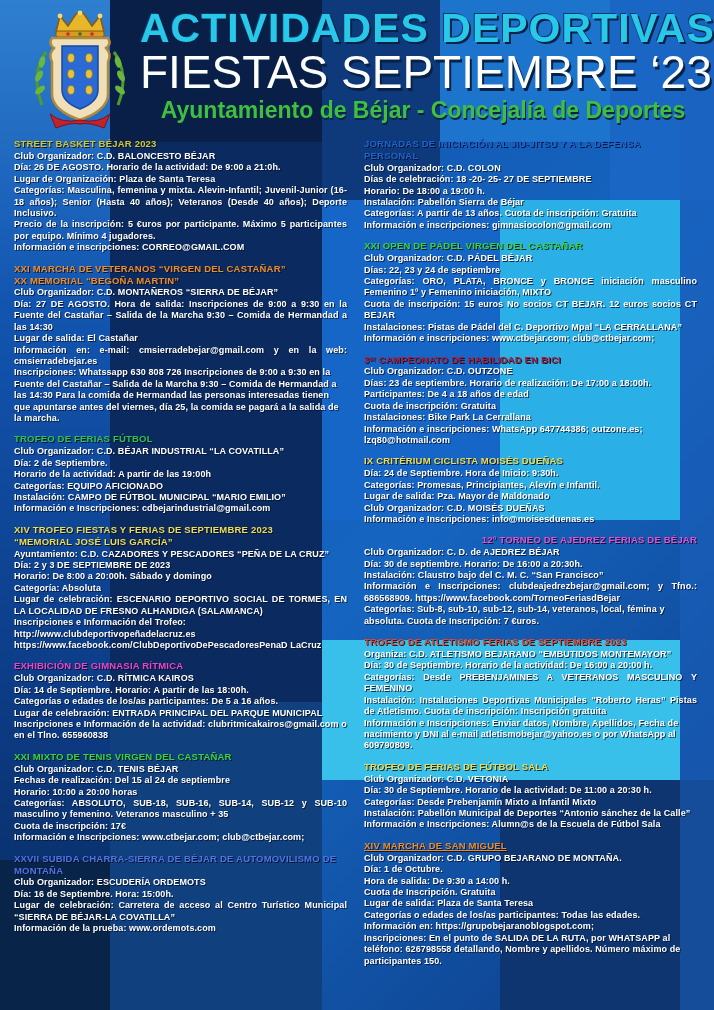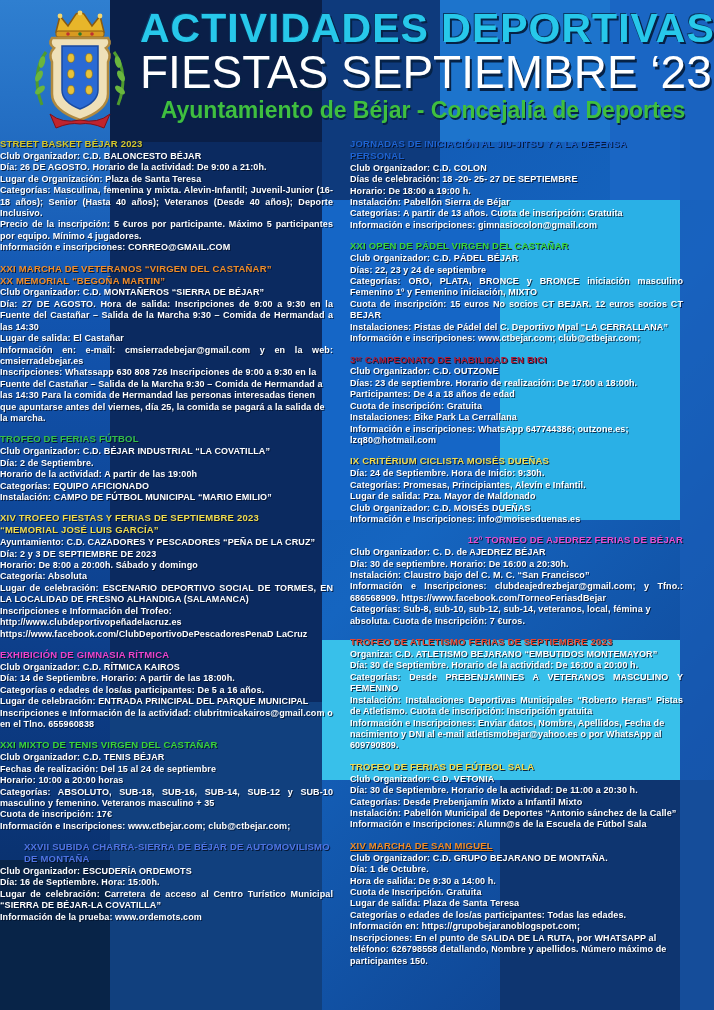--- a/index.html
+++ b/index.html
@@ -30,21 +30,21 @@
   .crest{position:absolute;left:32px;top:10px;width:96px;height:120px;}
   .titles{position:absolute;left:140px;top:8px;width:566px;text-align:center;}
   .t1{font-size:41px;font-weight:700;letter-spacing:1px;color:#27c8ea;
       text-shadow:2px 2px 0 #062246,-1px -1px 0 #0a3a66;line-height:1.0;white-space:nowrap;}
   .t2{font-size:46px;font-weight:400;letter-spacing:0px;color:#ffffff;
       text-shadow:2px 3px 0 #062246;line-height:1.0;white-space:nowrap;}
   .t3{font-size:23px;font-weight:700;color:#3fbf3f;
       text-shadow:1px 2px 0 #062246;line-height:1.1;margin-top:3px;white-space:nowrap;}
 
   
-  .cols{position:absolute;left:0;top:138px;width:692px;height:868px;display:flex;gap:17px;}
+  .cols{position:absolute;left:14px;top:138px;width:692px;height:868px;display:flex;gap:17px;}
   .col{width:333px;display:flex;flex-direction:column;}
   .event{margin-bottom:9px;}
   .event-title{font-size:9.5px;font-weight:700;line-height:1.25;margin:0 0 1px 0;
       text-shadow:1px 1px 0 rgba(3,15,40,.85);letter-spacing:.2px;}
   .event-line{font-size:9px;font-weight:700;color:#ffffff;line-height:1.27;margin:0;
       text-align:justify;text-shadow:1px 1px 0 rgba(3,15,40,.8);letter-spacing:.1px;}
   .event-line:last-child{text-align:left;}
 </style>
 </head>
 <body>
@@ -129,20 +129,21 @@
           <p class="event-line">Información en:  e-mail: cmsierradebejar@gmail.com y en la web: cmsierradebejar.es</p>
           <p class="event-line">Inscripciones: Whatssapp 630 808 726 Inscripciones de 9:00 a 9:30 en la Fuente del Castañar – Salida de la Marcha 9:30 – Comida de Hermandad a las 14:30 Para la comida de Hermandad las personas interesadas tienen que apuntarse antes del viernes, día 25, la comida se pagará a la salida de la marcha.</p>
         </section>
         <section class="event">
           <h3 class="event-title" style="color: rgb(53, 192, 74);">TROFEO DE FERIAS FÚTBOL</h3>
           <p class="event-line">Club Organizador: C.D. BÉJAR INDUSTRIAL “LA COVATILLA”</p>
           <p class="event-line">Día: 2 de Septiembre.</p>
           <p class="event-line">Horario de la actividad: A partir de las 19:00h</p>
           <p class="event-line">Categorías: EQUIPO AFICIONADO</p>
           <p class="event-line">Instalación: CAMPO DE FÚTBOL MUNICIPAL “MARIO EMILIO”</p>
+          <p class="event-line">Información e Inscripciones:  cdbejarindustrial@gmail.com</p>
         </section>
         <section class="event">
           <h3 class="event-title" style="color: rgb(240, 220, 80);">XIV TROFEO FIESTAS Y FERIAS DE SEPTIEMBRE 2023<br>“MEMORIAL JOSÉ LUIS GARCÍA”</h3>
           <p class="event-line">Ayuntamiento: C.D. CAZADORES Y PESCADORES “PEÑA DE LA CRUZ”</p>
           <p class="event-line">Día: 2 y 3 DE SEPTIEMBRE DE 2023</p>
           <p class="event-line">Horario: De 8:00 a 20:00h. Sábado y domingo</p>
           <p class="event-line">Categoría: Absoluta</p>
           <p class="event-line">Lugar de celebración:  ESCENARIO DEPORTIVO SOCIAL DE TORMES, EN LA LOCALIDAD DE FRESNO ALHANDIGA (SALAMANCA)</p>
           <p class="event-line">Inscripciones e Información del Trofeo:</p>
           <p class="event-line">http://www.clubdeportivopeñadelacruz.es</p>
@@ -159,21 +160,21 @@
         <section class="event">
           <h3 class="event-title" style="color: rgb(58, 212, 58);">XXI MIXTO DE TENIS VIRGEN DEL CASTAÑAR</h3>
           <p class="event-line">Club Organizador: C.D. TENIS BÉJAR</p>
           <p class="event-line">Fechas de realización: Del 15 al 24 de septiembre</p>
           <p class="event-line">Horario: 10:00 a 20:00 horas</p>
           <p class="event-line">Categorías: ABSOLUTO, SUB-18, SUB-16, SUB-14, SUB-12 y SUB-10 masculino y femenino. Veteranos masculino + 35</p>
           <p class="event-line">Cuota de inscripción: 17€</p>
           <p class="event-line">Información e Inscripciones: www.ctbejar.com; club@ctbejar.com;</p>
         </section>
         <section class="event">
-          <h3 class="event-title" style="color: rgb(79, 116, 227); margin-left: 24px;">XXVII SUBIDA CHARRA-SIERRA DE BÉJAR DE AUTOMOVILISMO DE MONTAÑA</h3>
+          <h3 class="event-title" style="color: rgb(79, 116, 227);">XXVII SUBIDA CHARRA-SIERRA DE BÉJAR DE AUTOMOVILISMO DE MONTAÑA</h3>
           <p class="event-line">Club Organizador: ESCUDERÍA ORDEMOTS</p>
           <p class="event-line">Día:  16 de Septiembre.  Hora:  15:00h.</p>
           <p class="event-line">Lugar de celebración: Carretera de acceso al Centro Turístico Municipal “SIERRA DE BÉJAR-LA COVATILLA”</p>
           <p class="event-line">Información de la prueba: www.ordemots.com</p>
         </section>
       </div>
     <div class="col" id="col-right">
         <section class="event">
           <h3 class="event-title" style="color: rgb(30, 99, 208);">JORNADAS DE INICIACIÓN AL JIU-JITSU Y A LA DEFENSA PERSONAL</h3>
           <p class="event-line">Club Organizador: C.D. COLON</p>

